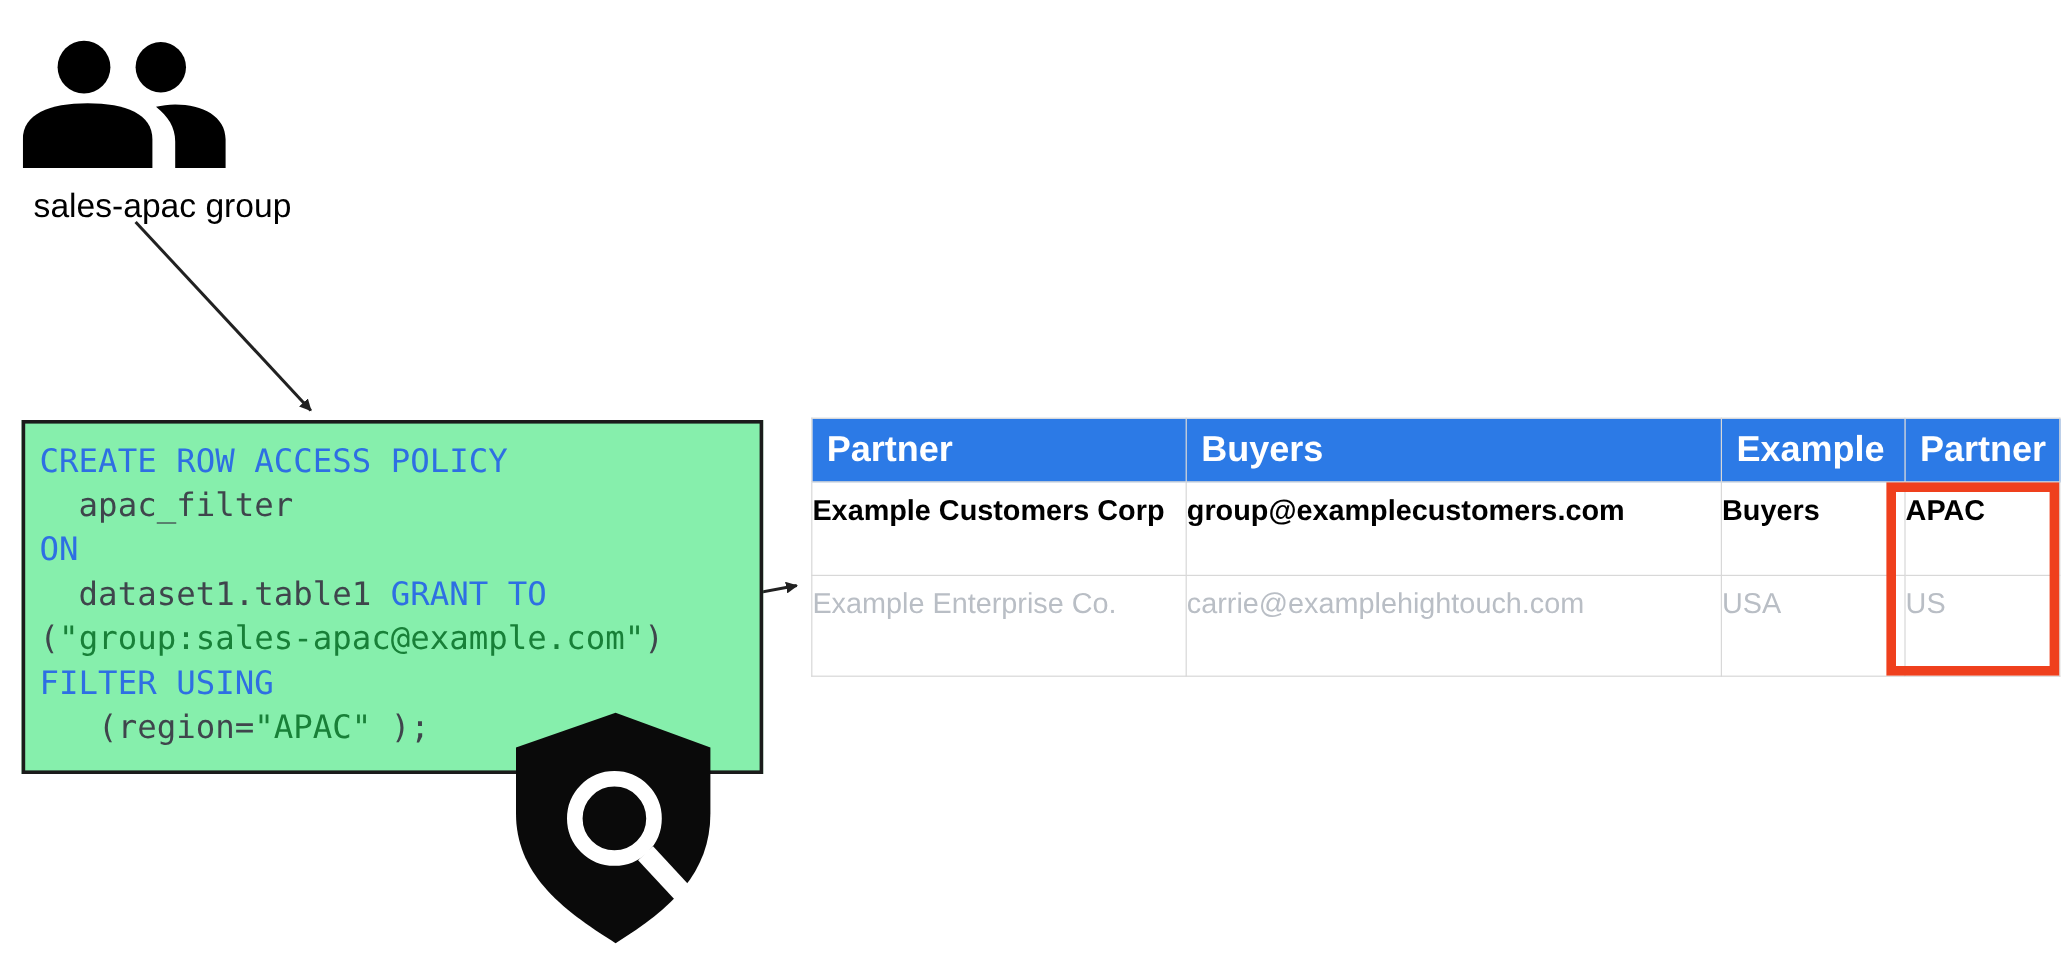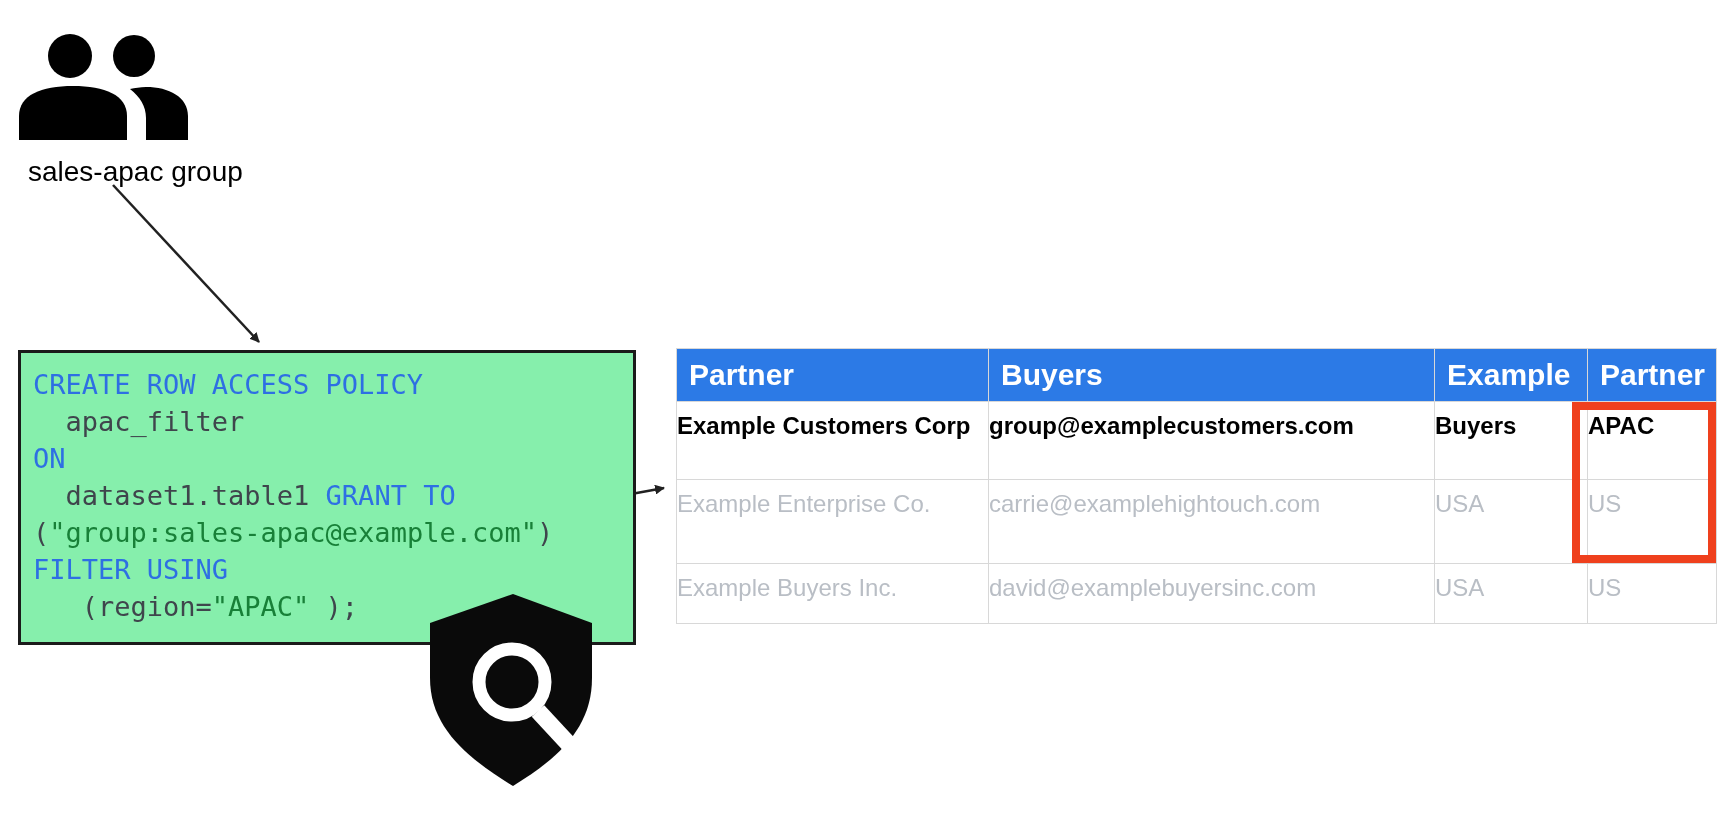--- a/index.html
+++ b/index.html
@@ -113,25 +113,19 @@
             <td>group@examplecustomers.com</td>
             <td>Buyers</td>
             <td>APAC</td>
           </tr>
           <tr class="row-filtered">
             <td>Example Enterprise Co.</td>
             <td>carrie@examplehightouch.com</td>
             <td>USA</td>
             <td>US</td>
           </tr>
-          <tr class="row-filtered">
-            <td>Example Buyers Inc.</td>
-            <td>david@examplebuyersinc.com</td>
-            <td>USA</td>
-            <td>US</td>
-          </tr>
         </tbody>
     </table>
   </div>
 
   <div id="region-highlight"></div>
 
 </div>
 
 </body></html>

